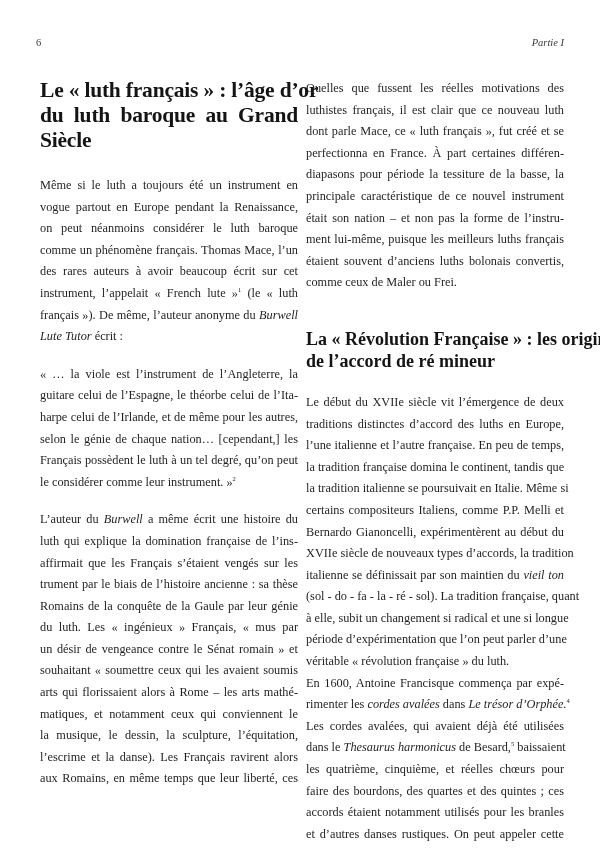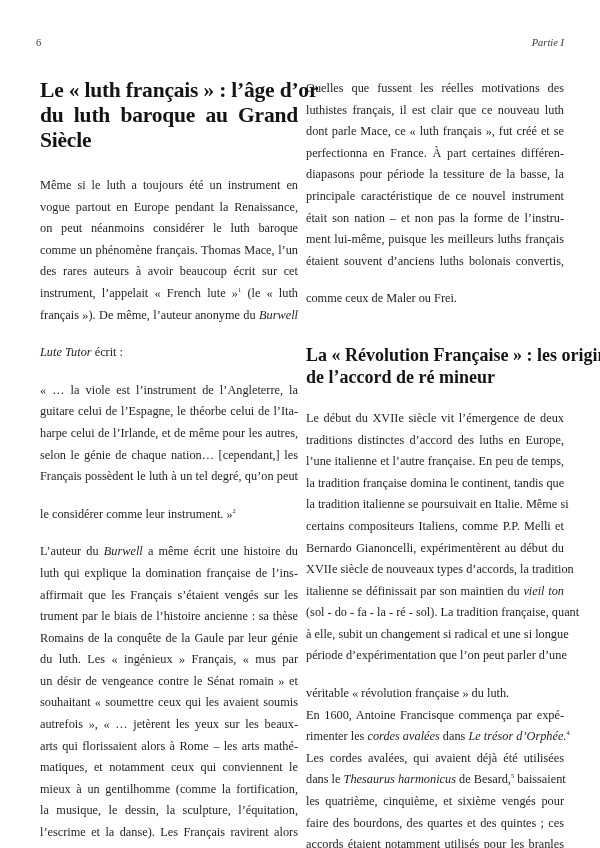--- a/index.html
+++ b/index.html
@@ -37,21 +37,21 @@
 
     .line {
       display: block;
       white-space: nowrap;
       text-align: justify;
       text-align-last: justify;
       font-size: 12.3px;
       line-height: 21.6px;
       height: 21.6px;
     }
-    .line.last { text-align-last: left; margin-top: 16px; }
+    .line.last { text-align-last: left; }
 
     .title-line {
       display: block;
       white-space: nowrap;
       font-weight: bold;
       font-size: 21.5px;
       line-height: 25px;
       height: 25px;
       text-align: justify;
       text-align-last: justify;
@@ -118,24 +118,22 @@
 
   <div>
     <span class="line"><span>L’auteur du </span><em>Burwell</em><span> a même écrit une histoire du</span></span>
     <span class="line">luth qui explique la domination française de l’ins-</span>
     <span class="line">affirmait que les Français s’étaient vengés sur les</span>
     <span class="line">trument par le biais de l’histoire ancienne : sa thèse</span>
     <span class="line">Romains de la conquête de la Gaule par leur génie</span>
     <span class="line">du luth. Les « ingénieux » Français, « mus par</span>
     <span class="line">un désir de vengeance contre le Sénat romain  » et</span>
     <span class="line">souhaitant «  soumettre ceux qui les avaient soumis</span>
-    <span class="line">autrefois », « … jetèrent les yeux sur les beaux-</span>
     <span class="line">arts qui florissaient alors à Rome – les arts mathé-</span>
     <span class="line">matiques, et notamment ceux qui conviennent le</span>
-    <span class="line">mieux à un gentilhomme (comme la fortification,</span>
     <span class="line">la musique, le dessin, la sculpture, l’équitation,</span>
     <span class="line">l’escrime et la danse). Les Français ravirent alors</span>
     <span class="line">aux Romains, en même temps que leur liberté, ces</span>
 
   </div>
 </div>
 
 <div class="col col-right">
   <div>
     <span class="line">Quelles que fussent les réelles motivations des</span>
@@ -171,19 +169,19 @@
     <span class="line">à elle, subit un changement si radical et une si longue</span>
     <span class="line">période d’expérimentation que l’on peut parler d’une</span>
     <span class="line last">véritable « révolution française » du luth.</span>
   </div>
 
   <div>
     <span class="line">En 1600, Antoine Francisque commença par expé-</span>
     <span class="line"><span>rimenter les </span><em>cordes avalées</em><span> dans </span><em>Le trésor d’Orphée.</em><sup>4</sup></span>
     <span class="line">Les cordes avalées, qui avaient déjà été utilisées</span>
     <span class="line"><span>dans le </span><em>Thesaurus harmonicus</em><span> de Besard,</span><sup>5</sup><span> baissaient</span></span>
-    <span class="line">les quatrième, cinquième, et sixième vengés pour</span>
+    <span class="line">les quatrième, cinquième, et réelles chœurs pour</span>
     <span class="line">faire des bourdons, des quartes et des quintes  ; ces</span>
     <span class="line">accords étaient notamment utilisés pour les branles</span>
     <span class="line">et d’autres danses rustiques. On peut appeler cette</span>
 
   </div>
 </div>
 
 </body></html>

